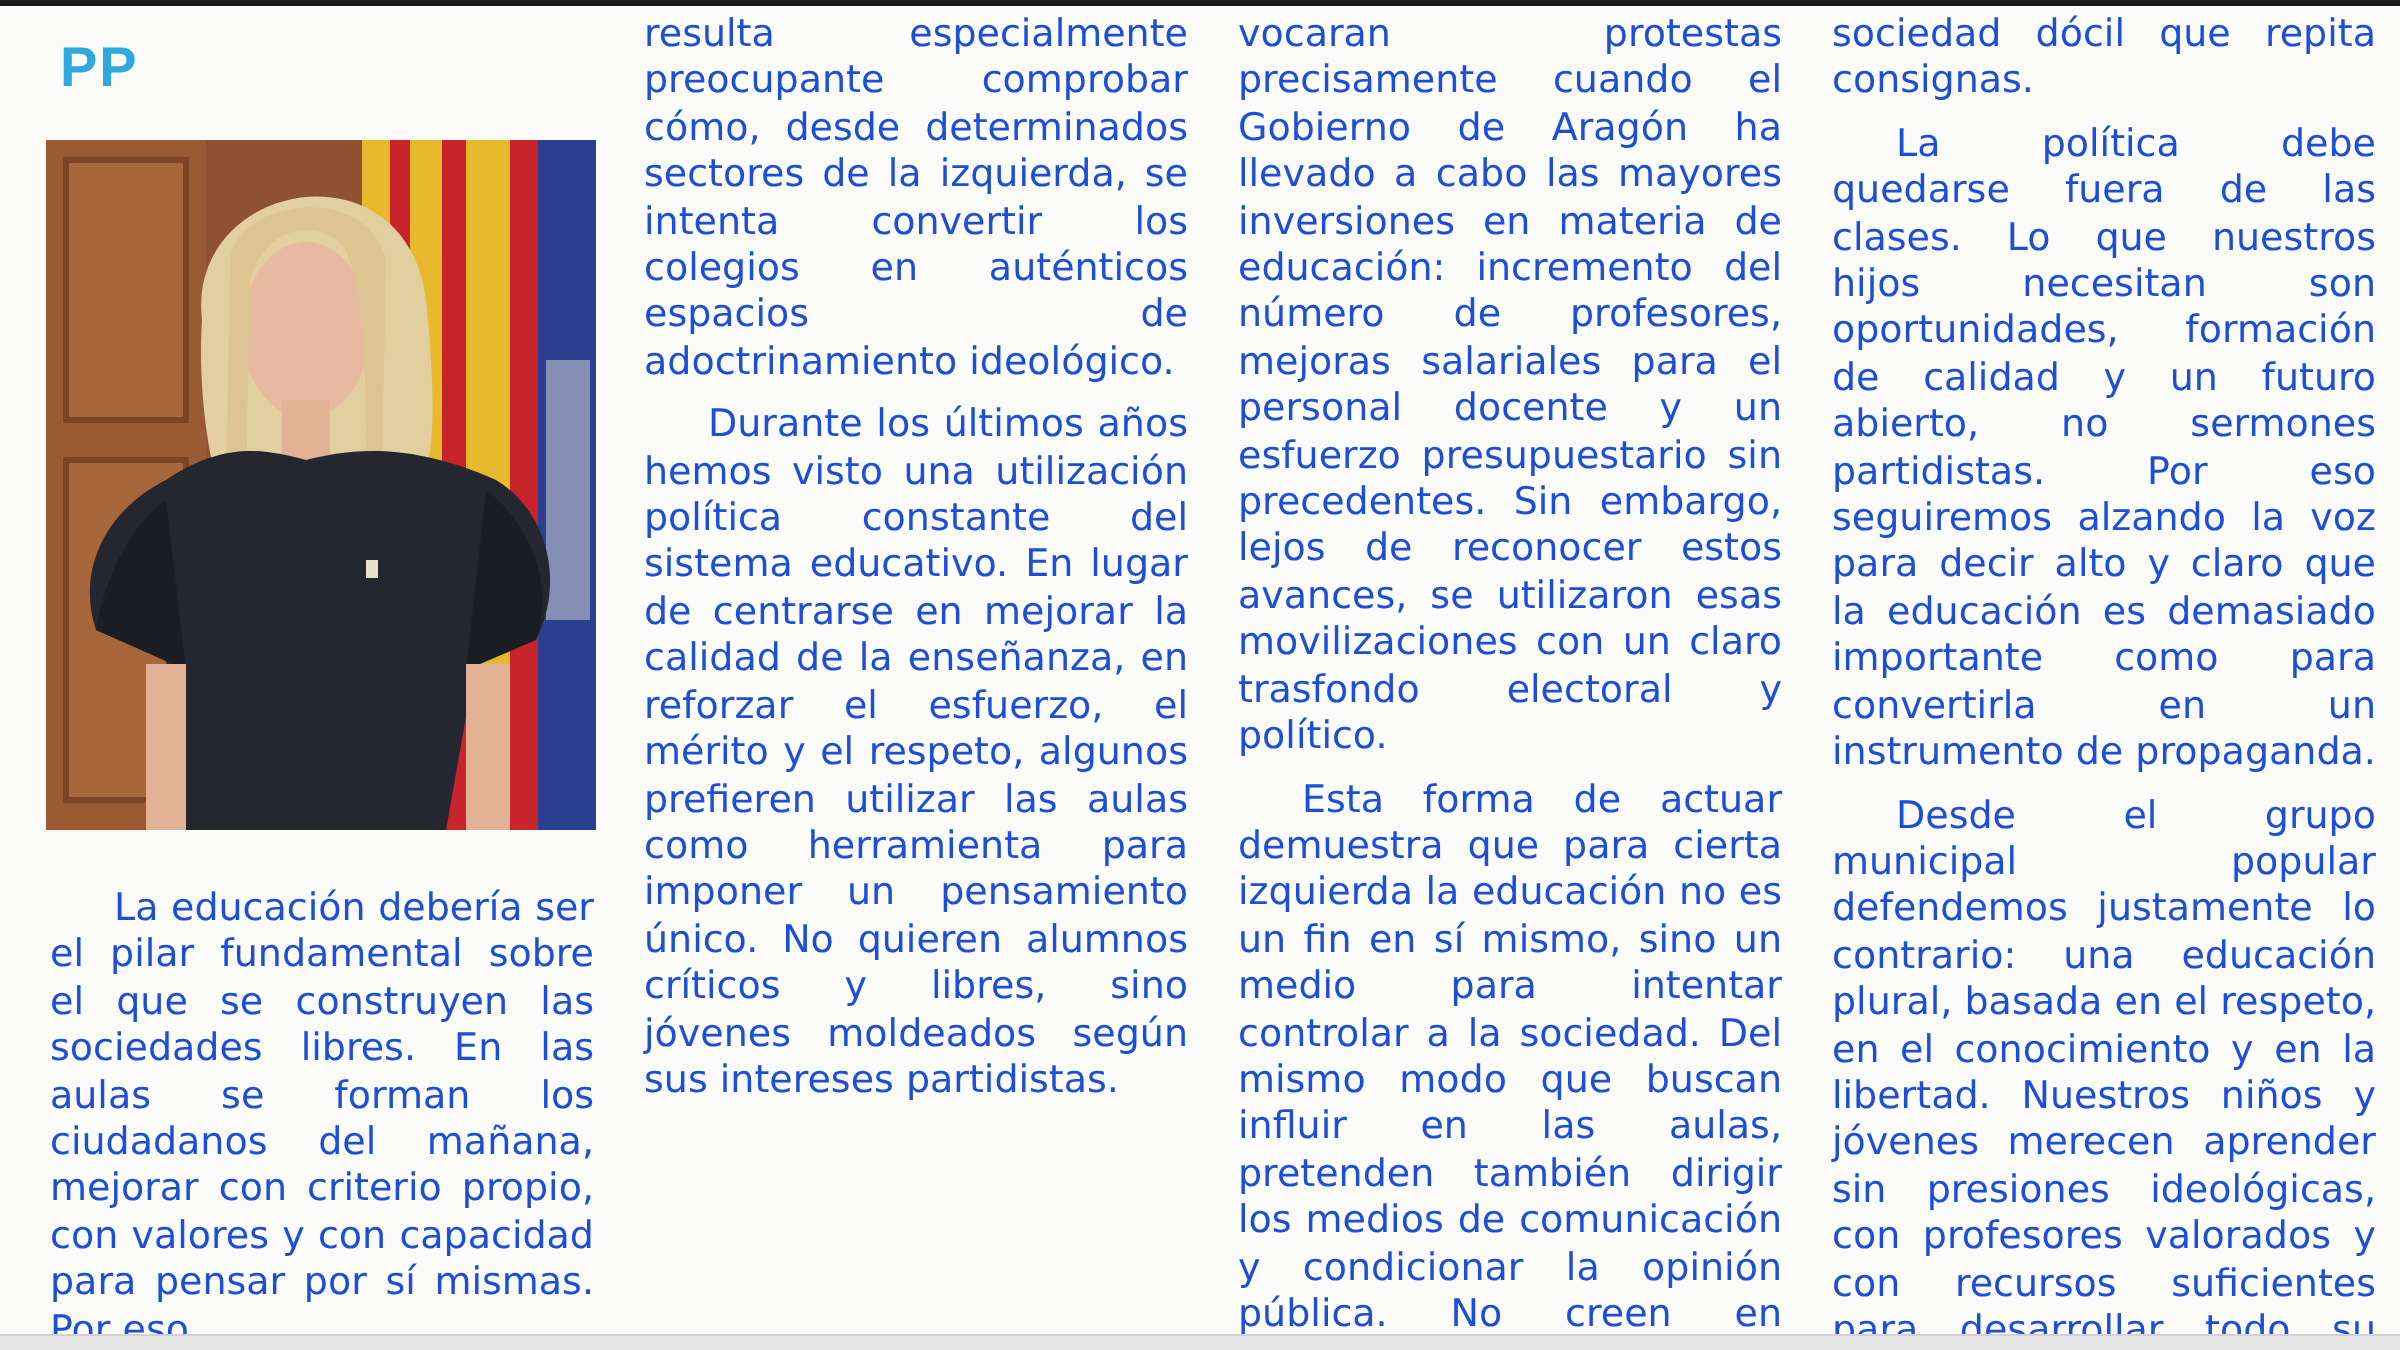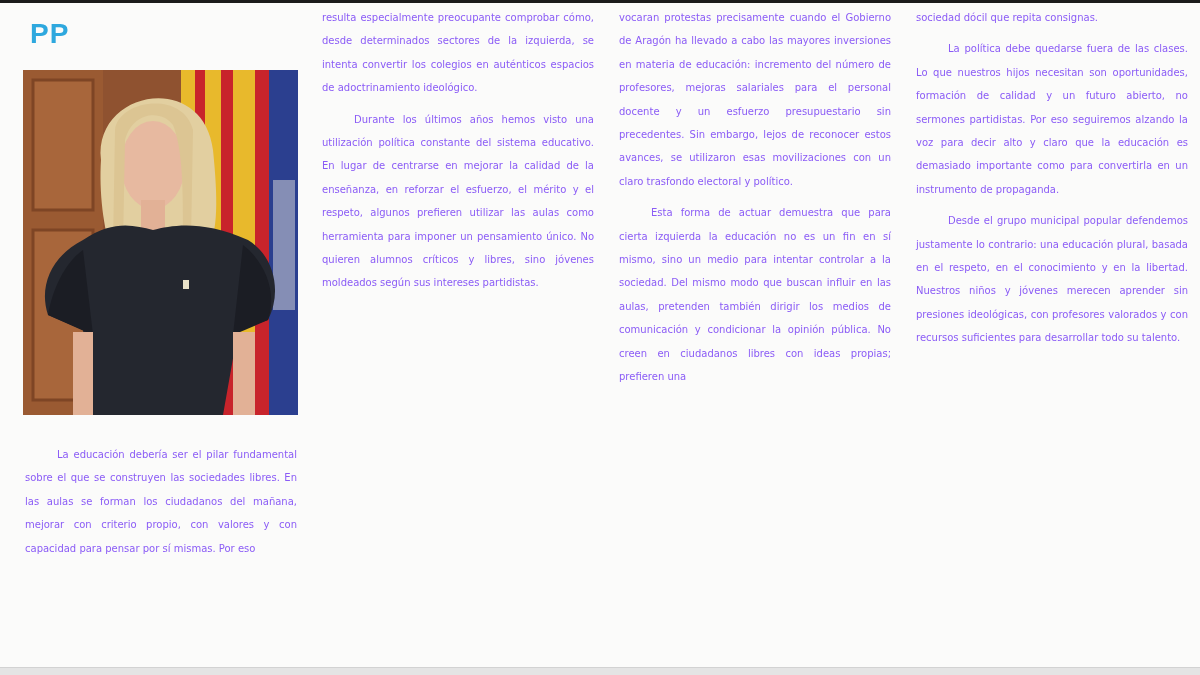--- a/index.html
+++ b/index.html
@@ -47,25 +47,25 @@
       top: 70px;
       width: 275px;
       height: 345px;
       overflow: hidden;
       background: #9a5a32;
     }
     .photo svg { display: block; }
     .column {
       position: absolute;
       width: 272px;
-      font-size: 10px;
+      font-size: 19px;
       line-height: 23.4px;
       text-align: justify;
       hyphens: manual;
-      color: #8b5cf6;
+      color: #1d4ed8;
     }
     .column p {
       margin: 0 0 8px 0;
       text-indent: 32px;
     }
     .column p.cont {
       text-indent: 0;
     }
     .col1 { left: 25px; top: 443px; }
     .col2 { left: 322px; top: 6px; }

